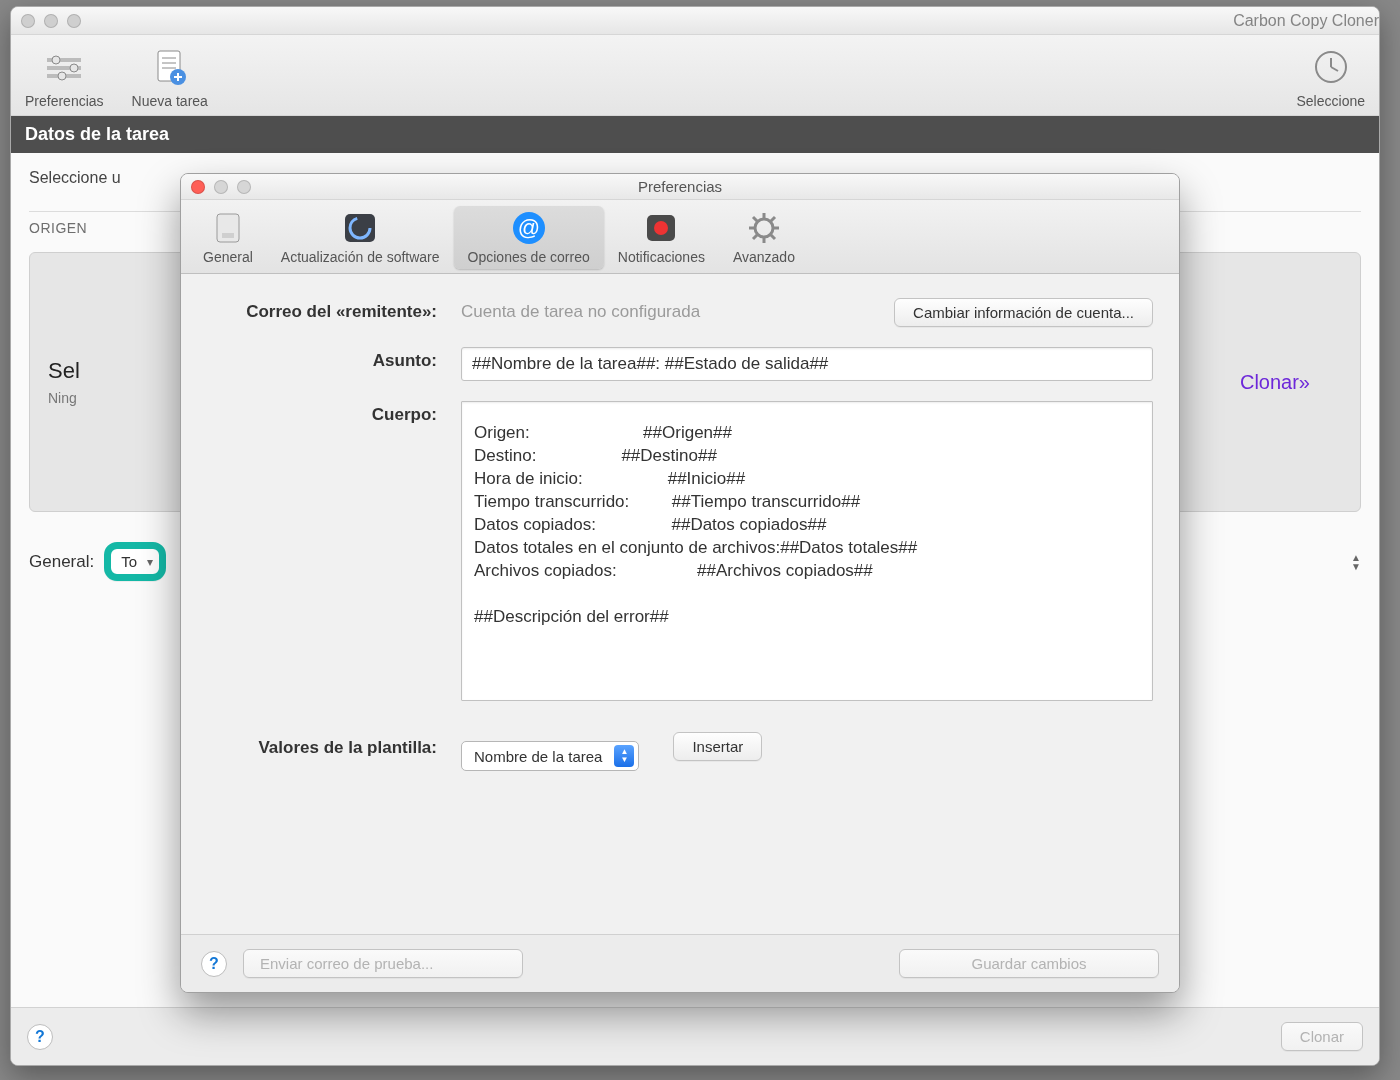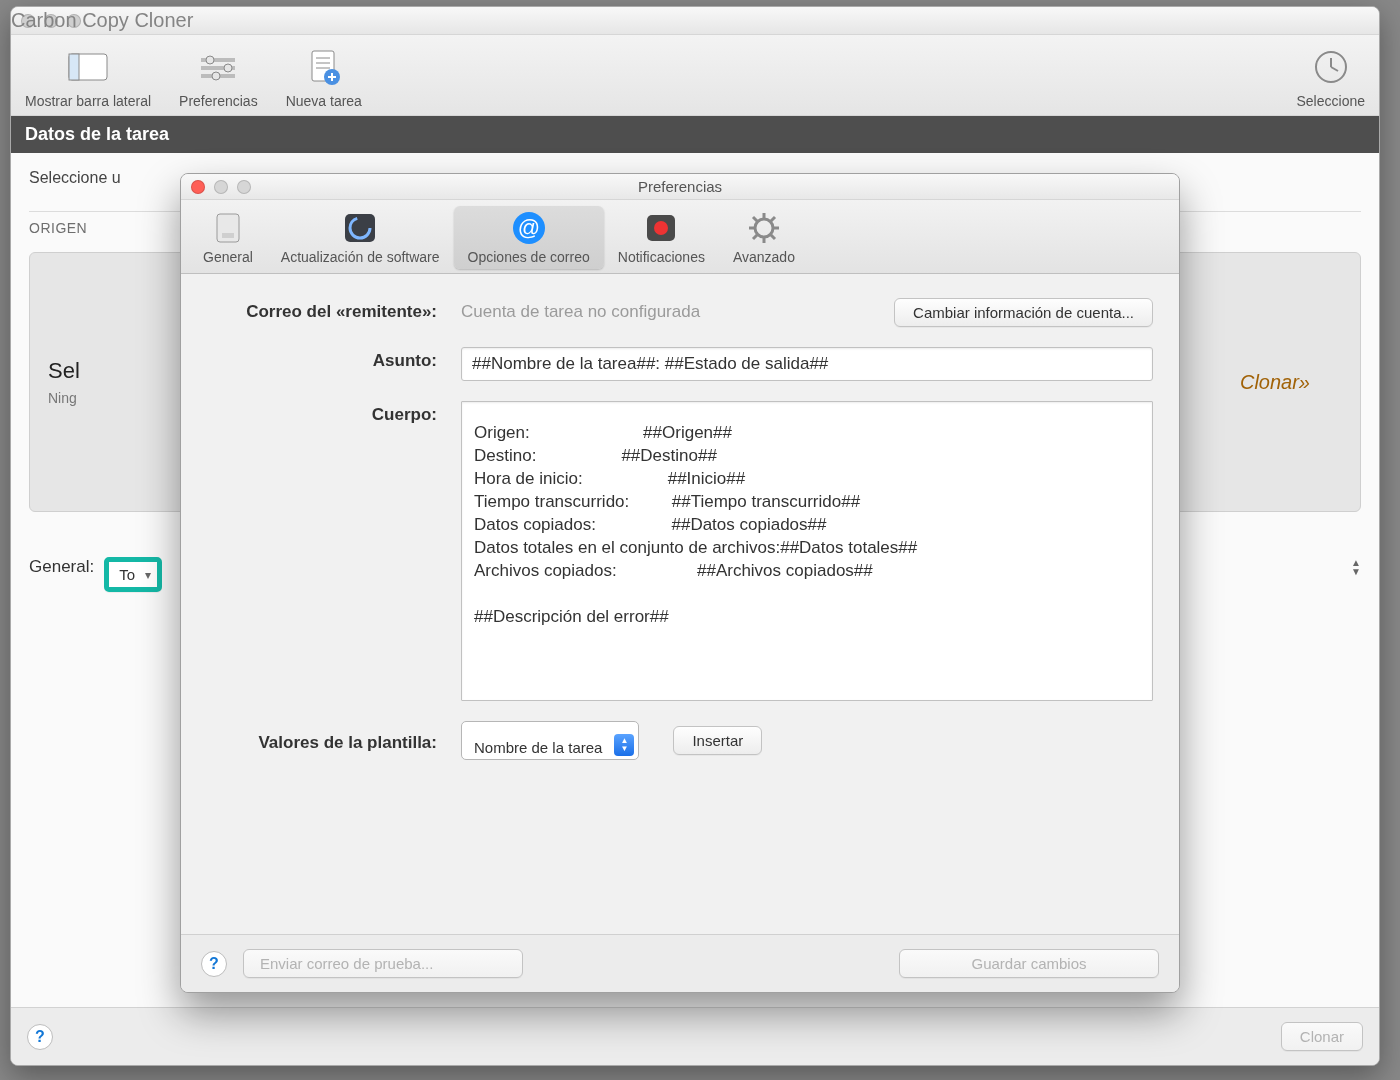--- a/index.html
+++ b/index.html
@@ -32,23 +32,23 @@
     padding: 0 10px;
     position: relative;
   }
   .traffic { display: flex; gap: 9px; }
   .dot { width: 14px; height: 14px; border-radius: 50%; box-shadow: inset 0 0 0 1px rgba(0,0,0,0.15); }
   .dot.grey { background: #cfcfcf; }
   .dot.red { background: #ff5f57; }
   .dot.disabled { background: #d6d6d6; }
   .titlebar .title {
     position: absolute; left:0; right:0;
-    text-align: left;
+    text-align: right;
     color: #848484;
-    font-size: 20px;
+    font-size: 16px;
   }
 
   .toolbar {
     display: flex;
     align-items: flex-end;
     padding: 10px 14px 6px 14px;
     gap: 28px;
     border-bottom: 1px solid #d6d6d6;
     background: linear-gradient(#f3f3f3, #e5e5e5);
   }
@@ -89,26 +89,26 @@
   .src-well {
     background:#e6e6e6; border:1px solid #cfcfcf; border-radius:6px;
     padding:26px 18px;
     display:flex; flex-direction:column; align-items:flex-start; gap:6px;
     color:#333;
     height:260px;
     justify-content:center;
   }
   .src-well .big { font-size:22px; color:#222; }
   .src-well .small { font-size:14px; color:#777; }
-  .src-well .side { color:#a16207; font-size:20px; position:absolute; right:50px;font-style:italic;}
+  .src-well .side { color:#6d28d9; font-size:20px; position:absolute; right:50px;}
   .src-row { display:flex; align-items:center; gap:10px; margin-top:16px; font-size:17px;}
   .select-like {
-    background:#fff; border:5px solid #14b8a6; border-radius:5px;
+    background:#fff; border:7px solid #14b8a6; border-radius:13px;
     padding:4px 22px 4px 10px; box-shadow:0 1px 0 rgba(0,0,0,0.05);
-    display:inline-flex; align-items:center; position:relative; font-size:15px;margin-top:15px;
+    display:inline-flex; align-items:center; position:relative; font-size:15px;
   }
   .select-like .chev {
     position:absolute; right:6px; top:50%; transform:translateY(-50%);
     font-size:12px; color:#666;
   }
 
   .footer {
     position:absolute; bottom:0; left:0; right:0;
     height:58px; border-top:1px solid #d2d2d2;
     background:#ececec; display:flex; align-items:center; padding:0 16px; gap:14px;
@@ -185,22 +185,22 @@
     box-shadow:inset 0 1px 2px rgba(0,0,0,0.08);
   }
   .textarea {
     flex:1; background:#fff; border:1px solid #c1c1c1; border-radius:1px;
     padding:20px 12px; font-family:inherit; font-size:17px; color:#333;
     height:300px; resize:none; white-space:pre; line-height:1.35;
     box-shadow:inset 0 1px 2px rgba(0,0,0,0.08);
   }
   .blue-select {
     background:#fff; border:1px solid #b6b6b6; border-radius:5px;
-    padding:12px 4px 3px 12px; display:inline-flex; align-items:flex-end;
-    font-size:15px; color:#333;
+    padding:3px 4px 3px 12px; display:inline-flex; align-items:center;
+    font-size:15px; color:#333;margin-top:20px;
   }
   .blue-select .chevs {
     margin-left:12px; width:20px; height:22px; border-radius:4px;
     background:linear-gradient(#5aa3ff,#1a6fe8);
     display:flex; flex-direction:column; align-items:center; justify-content:center;
     color:#fff; font-size:8px; line-height:8px;
   }
   .prefs-footer {
     border-top:1px solid #d0d0d0; padding:14px 20px;
     display:flex; align-items:center; gap:16px; background:#ececec;
@@ -215,29 +215,20 @@
   <div class="titlebar">
     <div class="traffic">
       <span class="dot grey"></span>
       <span class="dot grey"></span>
       <span class="dot grey"></span>
     </div>
     <div class="title">Carbon Copy Cloner</div>
   </div>
 
   <div class="toolbar">
-    <div class="item">
-      <div class="icon-box">
-        <svg width="40" height="34">
-            <rect x="1" y="4" width="38" height="26" rx="3" fill="#fff" stroke="#8a8a8a"></rect>
-            <rect x="1" y="4" width="10" height="26" fill="#d7e7f6" stroke="#8a8a8a"></rect>
-          </svg>
-      </div>
-      <span>Mostrar barra lateral</span>
-    </div>
     <div class="item">
       <div class="icon-box">
         <svg width="40" height="34">
             <rect x="3" y="8" width="34" height="4" fill="#bcbcbc"></rect>
             <rect x="3" y="16" width="34" height="4" fill="#bcbcbc"></rect>
             <rect x="3" y="24" width="34" height="4" fill="#bcbcbc"></rect>
             <circle cx="12" cy="10" r="4" fill="#e6e6e6" stroke="#8a8a8a"></circle>
             <circle cx="30" cy="18" r="4" fill="#e6e6e6" stroke="#8a8a8a"></circle>
             <circle cx="18" cy="26" r="4" fill="#e6e6e6" stroke="#8a8a8a"></circle>
           </svg>

